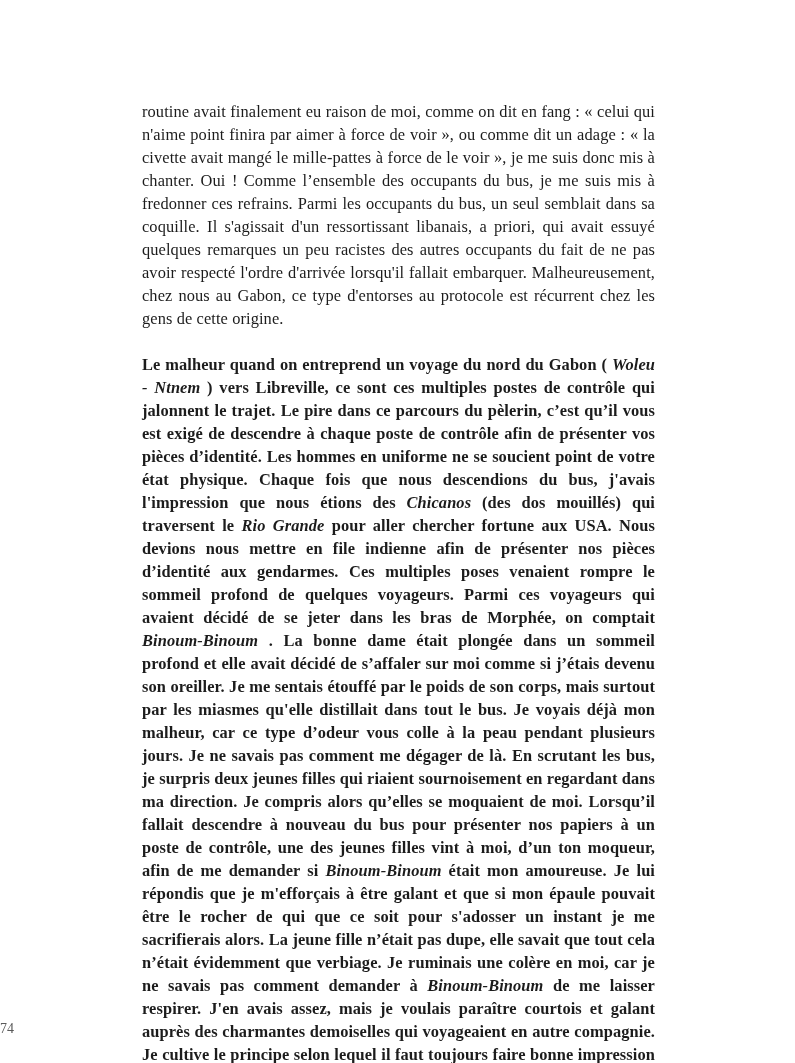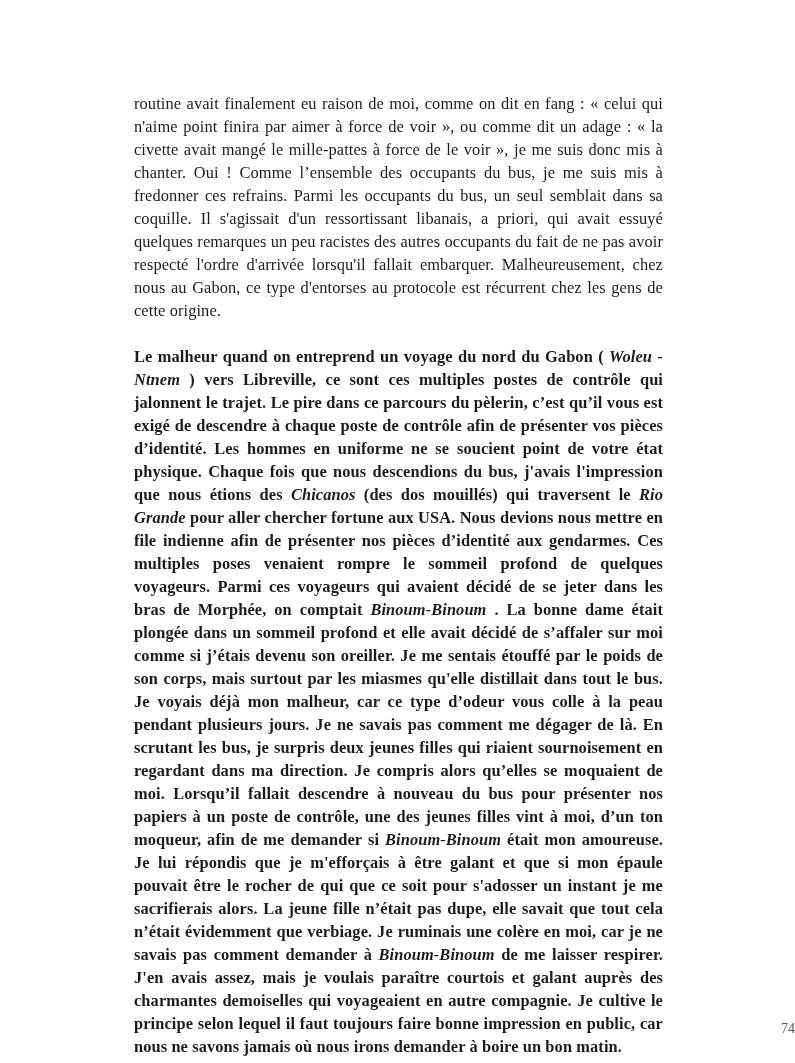--- a/index.html
+++ b/index.html
@@ -24,35 +24,35 @@
     left: 130px;
     top: 88px;
     width: 537px;
     color: #1c1c1c;
     font-size: 16.4px;
     line-height: 23px;
     text-align: justify;
     letter-spacing: 0.1px;
   }
   .para {
-    margin: 4px;
+    margin: 12px;
   }
   .para + .para {
     margin-top: 23px;
     font-weight: bold;
   }
   .para em {
     font-style: italic;
   }
   .page-number {
     position: absolute;
     left: 0;
     top: 1021px;
     width: 795px;
-    text-align: right;
+    text-align: left;
     font-size: 14px;
     color: #595959;
   }
 </style>
 </head>
 <body>
 
 <div class="page">
   <div class="text-block" id="text-block">
       <p class="para"><span>routine avait finalement eu raison de moi, comme on dit en fang : « celui qui n'aime point finira par aimer à force de voir », ou comme dit un adage : « la civette avait mangé le mille-pattes à force de le voir », je me suis donc mis à chanter. Oui ! Comme l’ensemble des occupants du bus, je me suis mis à fredonner ces refrains. Parmi les occupants du bus, un seul semblait dans sa coquille. Il s'agissait d'un ressortissant libanais, a priori, qui avait essuyé quelques remarques un peu racistes des autres occupants du fait de ne pas avoir respecté l'ordre d'arrivée lorsqu'il fallait embarquer. Malheureusement, chez nous au Gabon, ce type d'entorses au protocole est récurrent chez les gens de cette origine.</span></p>

